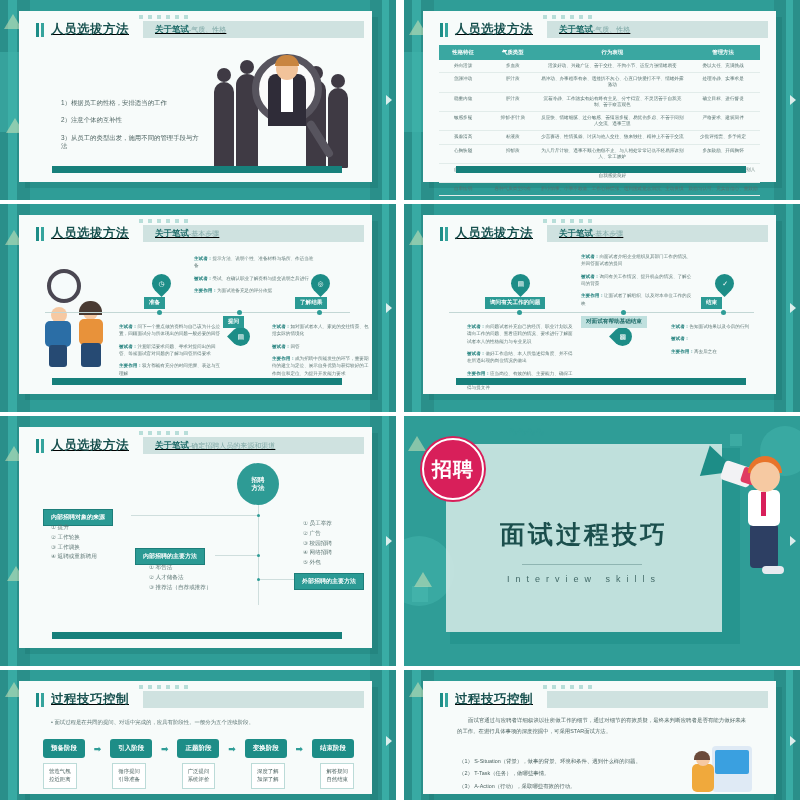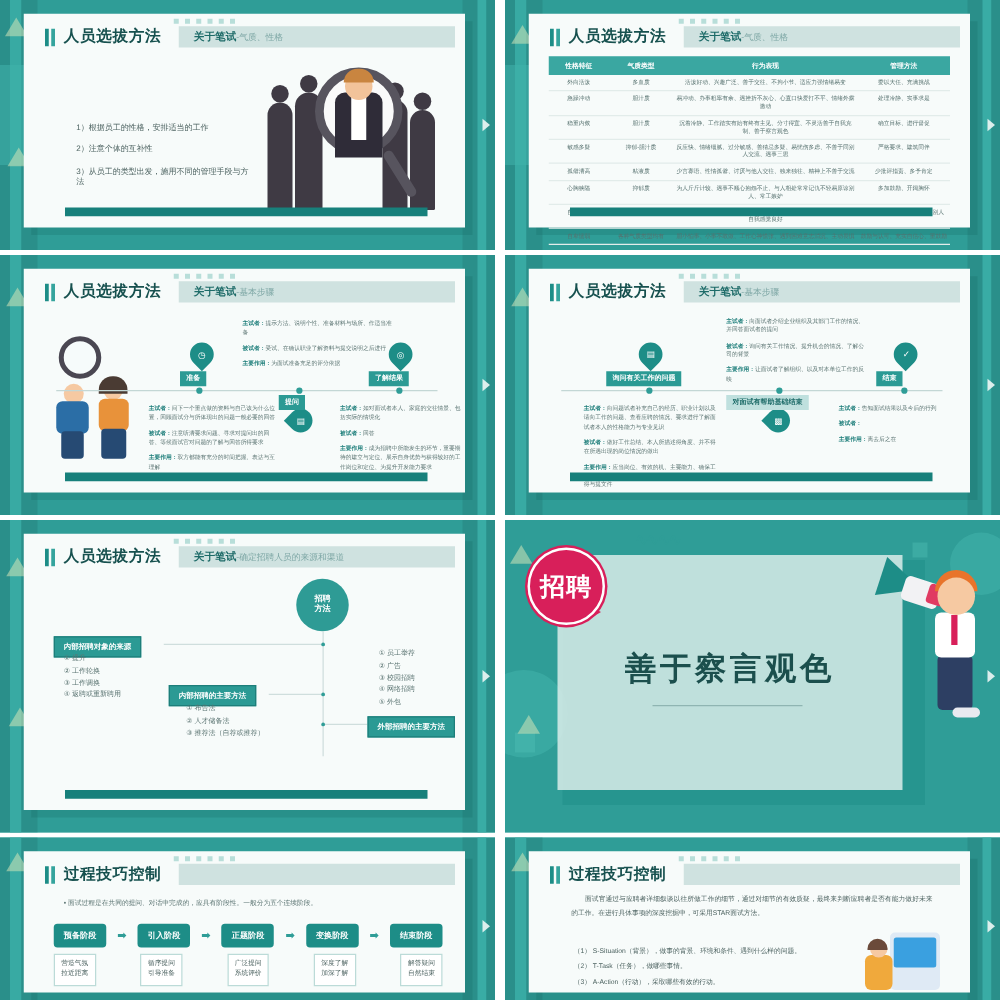--- a/index.html
+++ b/index.html
@@ -51,21 +51,21 @@
     box-shadow: 6px 6px 0 rgba(18,100,96,.22);
   }
   .card-shadowbar {
     position:absolute; left:33px; right:30px; bottom:9px; height:7px;
     background:#17807b;
   }
   
   .dot-row { position:absolute; top:4px; left:120px; display:flex; gap:5px; }
   .dot-row i { width:4px; height:4px; background:#b8ded9; display:block; }
   
-  .hdr { position:absolute; left:17px; top:9px; right:8px; height:19px; display:flex; align-items:center; }
+  .hdr { position:absolute; left:17px; top:9px; right:8px; height:19px; display:flex; align-items:center;text-decoration:underline; }
   .hdr-bars { display:flex; gap:2px; margin-right:7px; }
   .hdr-bars i { width:3px; height:14px; background:#1d8d87; display:block; }
   .hdr-bars i:nth-child(2){ background:#35a49d; }
   .hdr-title {
     font-size:12.5px; font-weight:bold; color:#17514f; letter-spacing:.5px;
     white-space:nowrap;
   }
   .hdr-sub-wrap {
     margin-left:14px; flex:1; height:17px; background:#cfe2e0;
     display:flex; align-items:center; padding-left:12px; overflow:hidden;
@@ -592,22 +592,23 @@
     <div class="bg-sq" style="left:8px;top:170px;width:16px;height:16px;"></div>
     <div class="bg-sq" style="right:58px;top:18px;width:12px;height:12px;"></div>
     <div class="bg-tri" style="left:10px;top:156px;"></div>
     <div class="bg-tri" style="left:4px;top:20px;"></div>
     <div class="zig" style="left:104px;top:8px;">∿∿∿∿</div>
     <div class="zig" style="left:226px;top:204px;">∿∿∿∿</div>
     <div class="edge-marker"></div>
 
     <div class="t-panel-shadow"></div>
     <div class="t-panel">
-      <div class="t-main">善于察言观色</div>
+      <div class="t-main">面试过程技巧</div>
       <div class="t-rule"></div>
+      <div class="t-sub">Interview skills</div>
     </div>
 
     <div class="badge-tail"></div>
     <div class="badge">招聘</div>
 
     <div class="mega-cone"></div>
     <div class="mega-horn"></div>
     <div class="mega-band"></div>
     <div class="boy-legs"></div>
     <div class="boy-shirt"></div>

